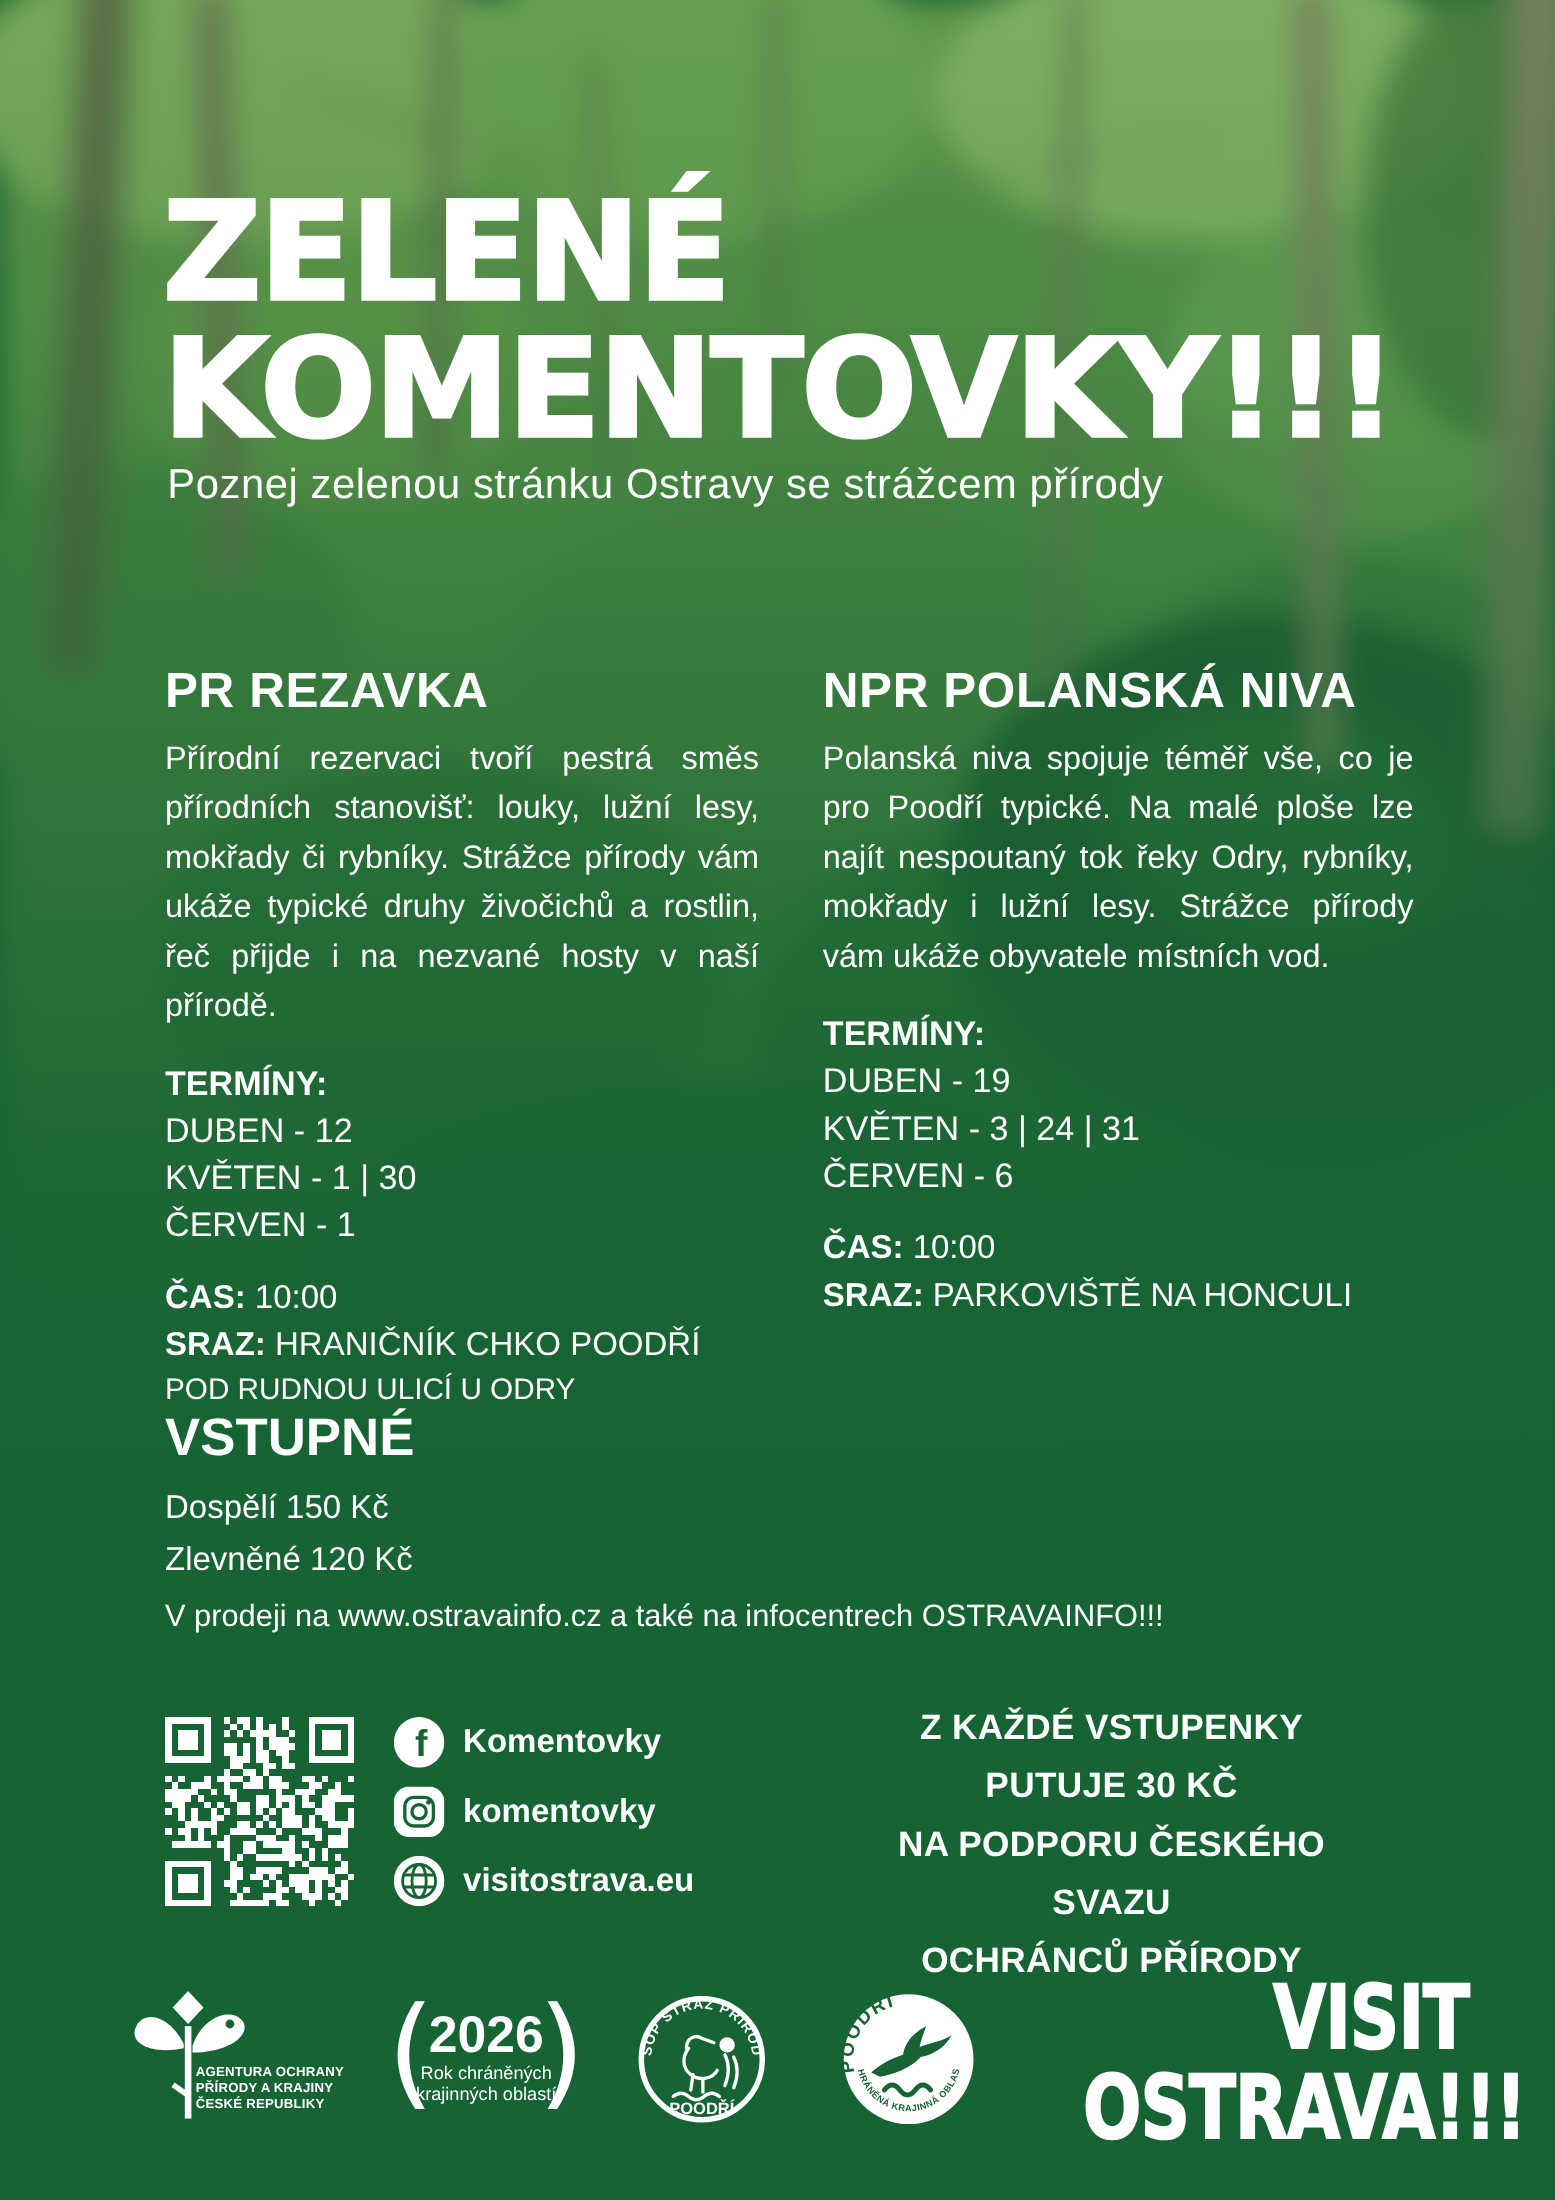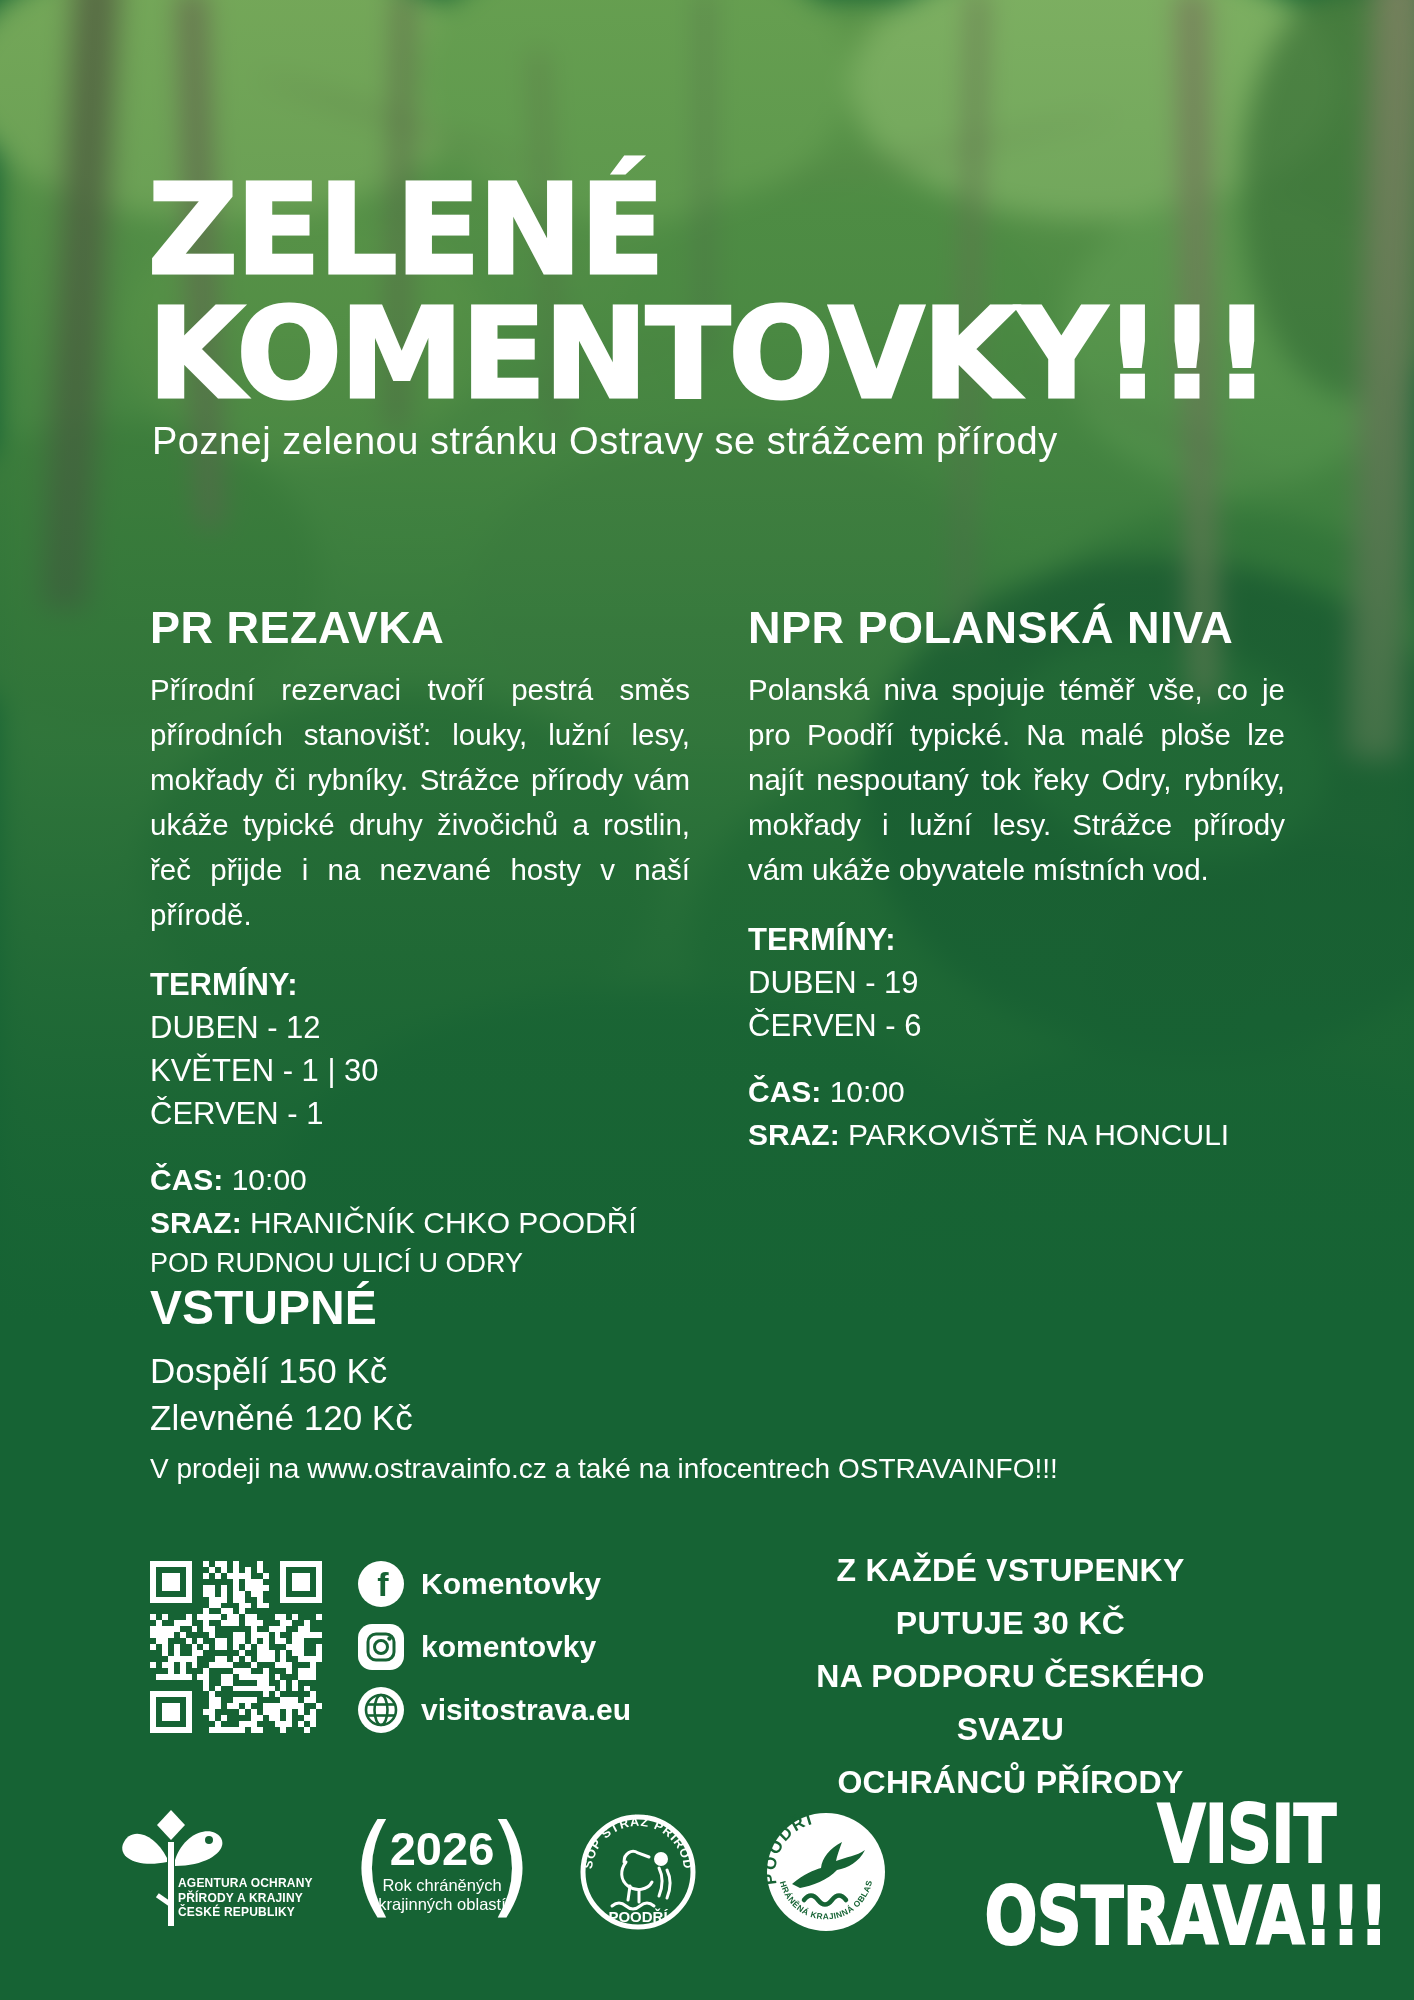--- a/index.html
+++ b/index.html
@@ -75,21 +75,21 @@
   .terms-title { margin: 26px 0 0 0; font-size: 31px; line-height: 43px; font-weight: bold; }
   .dates { margin: 0; padding: 0; list-style: none; font-size: 31px; line-height: 43px; }
   .meta { margin: 0; font-size: 30px; line-height: 43px; }
   .meta-block { margin-top: 23px; }
   .meta b { font-weight: bold; }
   .meta-note { margin: 0; font-size: 27px; line-height: 38px; }
 
   
   .pricing { position: absolute; left: 150px; top: 1283px; }
   .pricing h2 { margin: 0 0 14px 0; font-size: 48px; line-height: 50px; }
-  .pricing p { margin: 0; font-size: 35px; line-height: 47px; }
+  .pricing p { margin: 0; font-size: 30px; line-height: 47px; }
   .pricing .note { margin-top: 10px; font-size: 28px; line-height: 36px; }
 
   
   .more-info { position: absolute; left: 150px; top: 1548px; width: 580px; }
   .more-info h3 { margin: 0; font-size: 28px; line-height: 30px; letter-spacing: 0.5px; }
   .info-row { display: flex; margin-top: 13px; }
   .qr { width: 172px; height: 172px; flex: 0 0 auto; }
   .links { height: 172px; margin-left: 36px; display: flex; flex-direction: column;
            justify-content: space-between; }
   .link { display: flex; align-items: center; gap: 17px; }
@@ -182,20 +182,21 @@
         <p class="meta-note">POD RUDNOU ULICÍ U ODRY</p>
       </div>
     </article>
 
     <article class="col col-right">
       <h2>NPR POLANSKÁ NIVA</h2>
       <p class="desc">Polanská niva spojuje téměř vše, co je pro Poodří typické. Na malé ploše lze najít nespoutaný tok řeky Odry, rybníky, mokřady i lužní lesy. Strážce přírody vám ukáže obyvatele místních vod.</p>
       <h3 class="terms-title">TERMÍNY:</h3>
       <ul class="dates">
         <li>DUBEN - 19</li>
+        <li>KVĚTEN - 3 | 24 | 31</li>
         <li>ČERVEN - 6</li>
       </ul>
       <div class="meta-block">
         <p class="meta"><b>ČAS:</b> <span>10:00</span></p>
         <p class="meta"><b>SRAZ:</b> <span>PARKOVIŠTĚ NA HONCULI</span></p>
         <p class="meta-note"></p>
       </div>
     </article>
 
     <section class="pricing">

